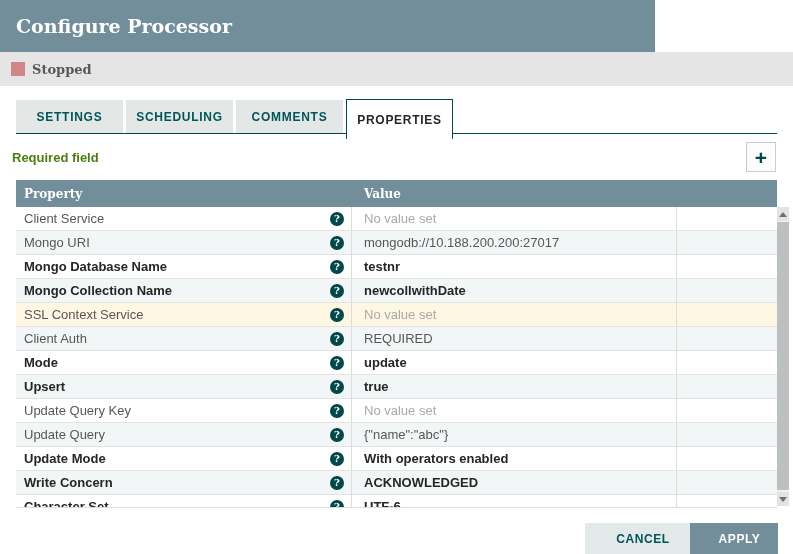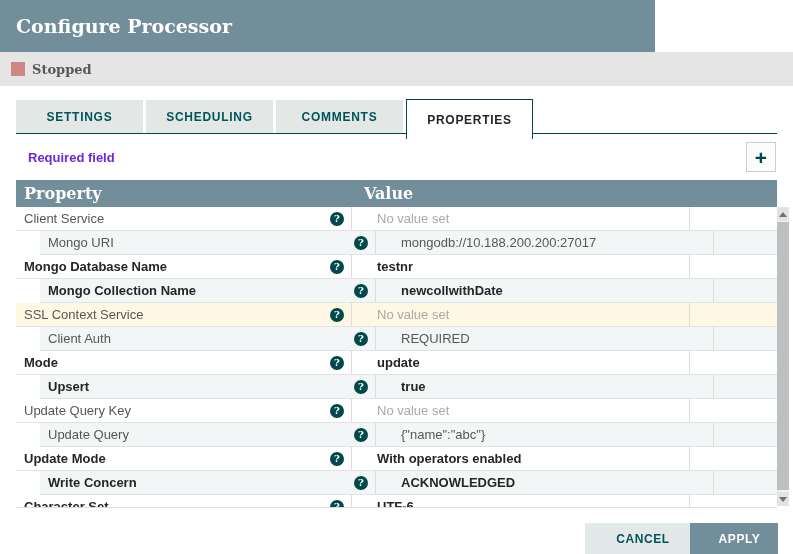--- a/index.html
+++ b/index.html
@@ -29,56 +29,56 @@
   .status-label{
     margin-left:7px;color:#575757;font-weight:bold;font-size:13px;
     font-family:"DejaVu Serif", serif;
   }
   
   .tabstrip{
     position:absolute;left:16px;top:100px;width:761px;height:33px;
     border-bottom:1px solid #004849;display:flex;gap:3px;
   }
   .tab{
-    width:127px;height:33px;background:#e3e8e6;color:#00545a;
+    width:107px;height:33px;background:#e3e8e6;color:#00545a;
     display:flex;align-items:center;justify-content:center;
     font-size:12px;font-weight:bold;letter-spacing:.06em;cursor:pointer;
     box-sizing:border-box;
   }
   .tab.active{
     position:relative;top:-1px;height:40px;background:#ffffff;color:#262626;
     border:1px solid #004849;border-bottom:none;z-index:2;
   }
   
   .required-label{
-    position:absolute;left:28px;top:150px;font-weight:bold;color:#6d28d9;
+    position:absolute;left:12px;top:150px;font-weight:bold;color:#4d7c0f;
   }
   .add-btn{
     position:absolute;left:746px;top:142px;width:30px;height:30px;
     background:#fcfcfc;border:1px solid #cccccc;box-sizing:border-box;
     display:flex;align-items:center;justify-content:center;
     color:#004849;font-size:21px;font-weight:bold;cursor:pointer;line-height:1;
   }
   
   .ptable-header{
     position:absolute;left:16px;top:180px;width:761px;height:27px;
     background:#728e9b;color:#ffffff;display:flex;align-items:center;
-    font-family:"DejaVu Serif", serif;font-weight:bold;font-size:16px;
+    font-family:"DejaVu Serif", serif;font-weight:bold;font-size:12px;
   }
   .col-prop-h{margin-left:8px;width:328px;}
   .col-val-h{margin-left:12px;}
   .ptable-body{
     position:absolute;left:16px;top:207px;width:761px;height:300px;
     overflow:hidden;border-bottom:1px solid #dddddd;
   }
   .prow{
     height:24px;display:flex;align-items:stretch;
-    border-bottom:1px solid #e3e3e3;box-sizing:border-box;background:#ffffff;gap:13px;
-  }
-  .prow.alt{background:#f3f6f7;margin-left:24px;}
+    border-bottom:1px solid #e3e3e3;box-sizing:border-box;background:#ffffff;
+  }
+  .prow.alt{background:#f3f6f7;}
   .prow.hl{background:#fdf7e3;}
   .cell-prop{
     width:336px;box-sizing:border-box;display:flex;align-items:center;
     justify-content:space-between;padding:0 7px 0 8px;
     border-right:1px solid #dcdcdc;color:#575757;
   }
   .prow.req .cell-prop{font-weight:bold;color:#262626;}
   .help-icon{
     width:14px;height:14px;border-radius:50%;background:#004849;color:#ffffff;
     font-size:10px;font-weight:bold;display:flex;align-items:center;

